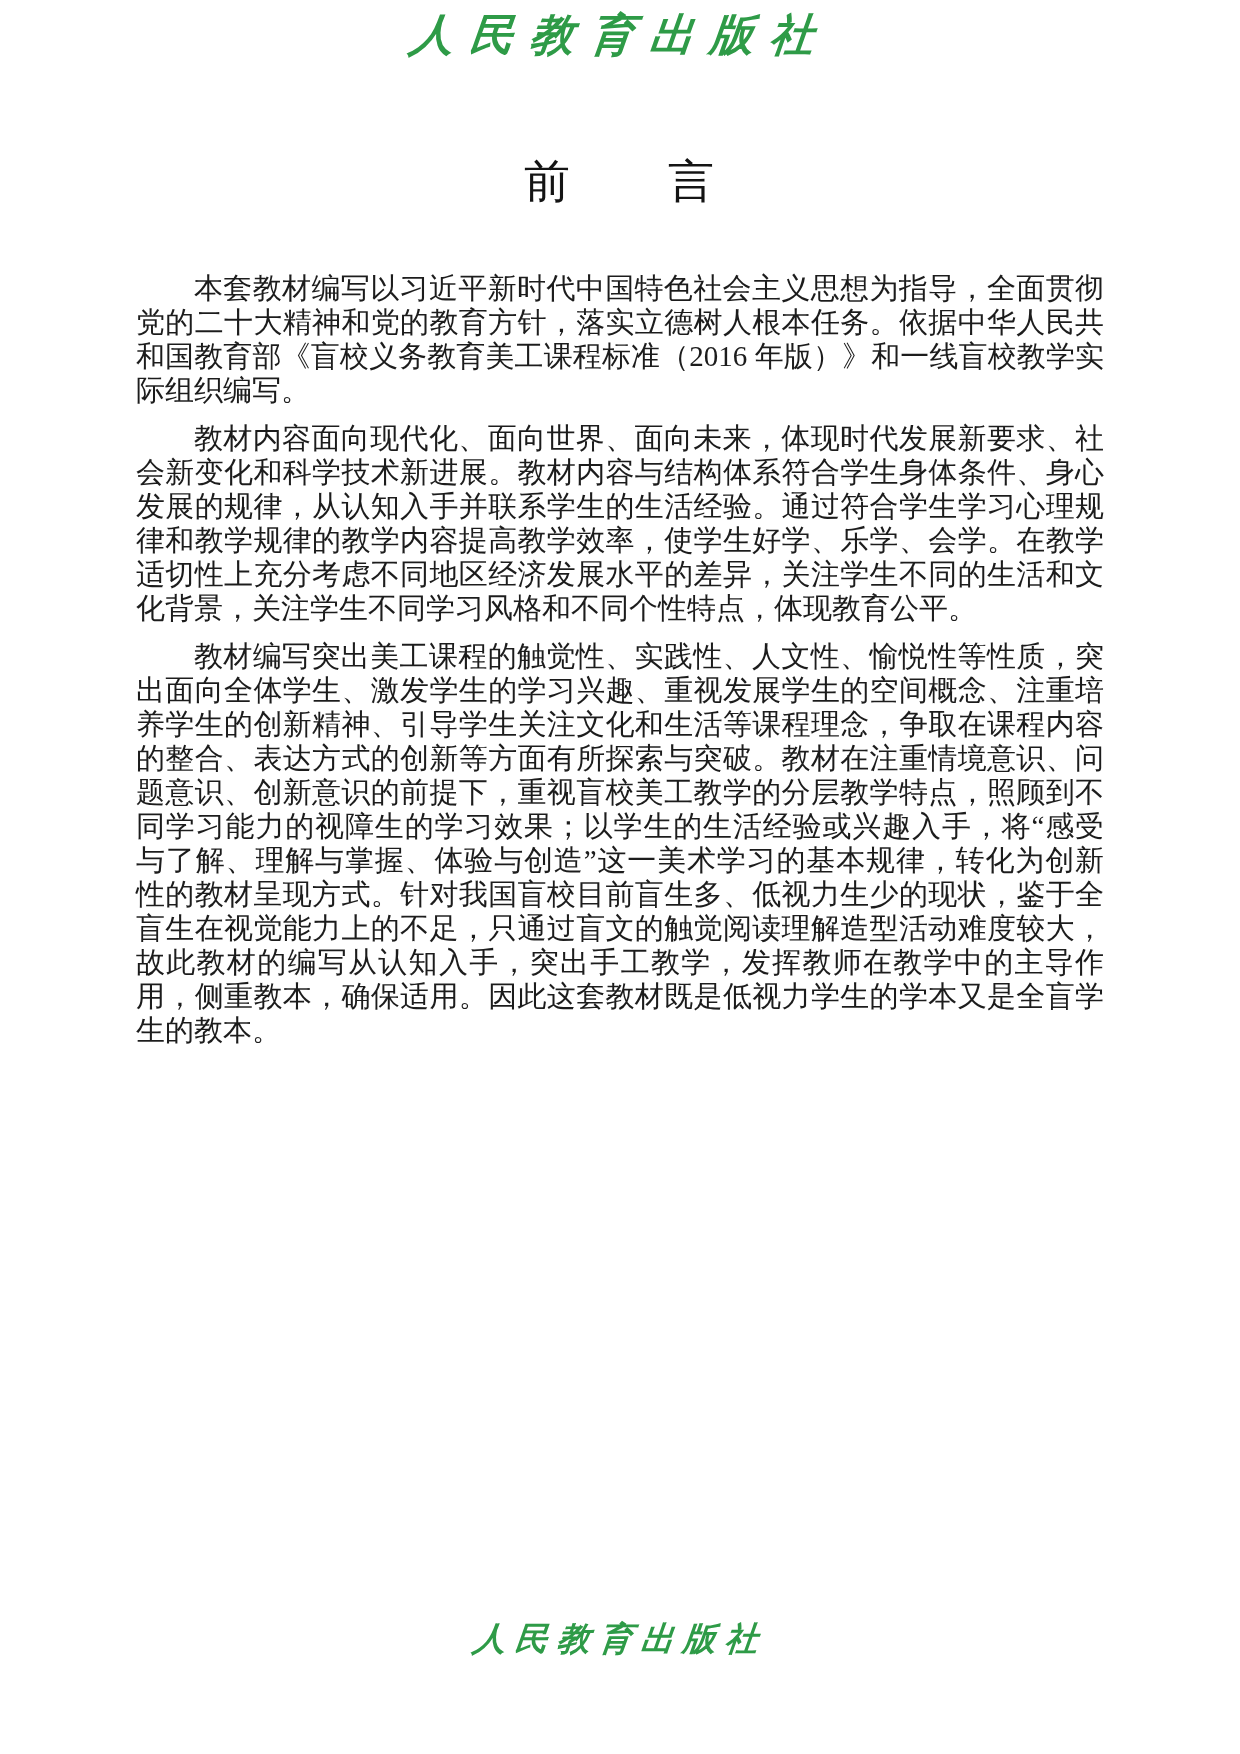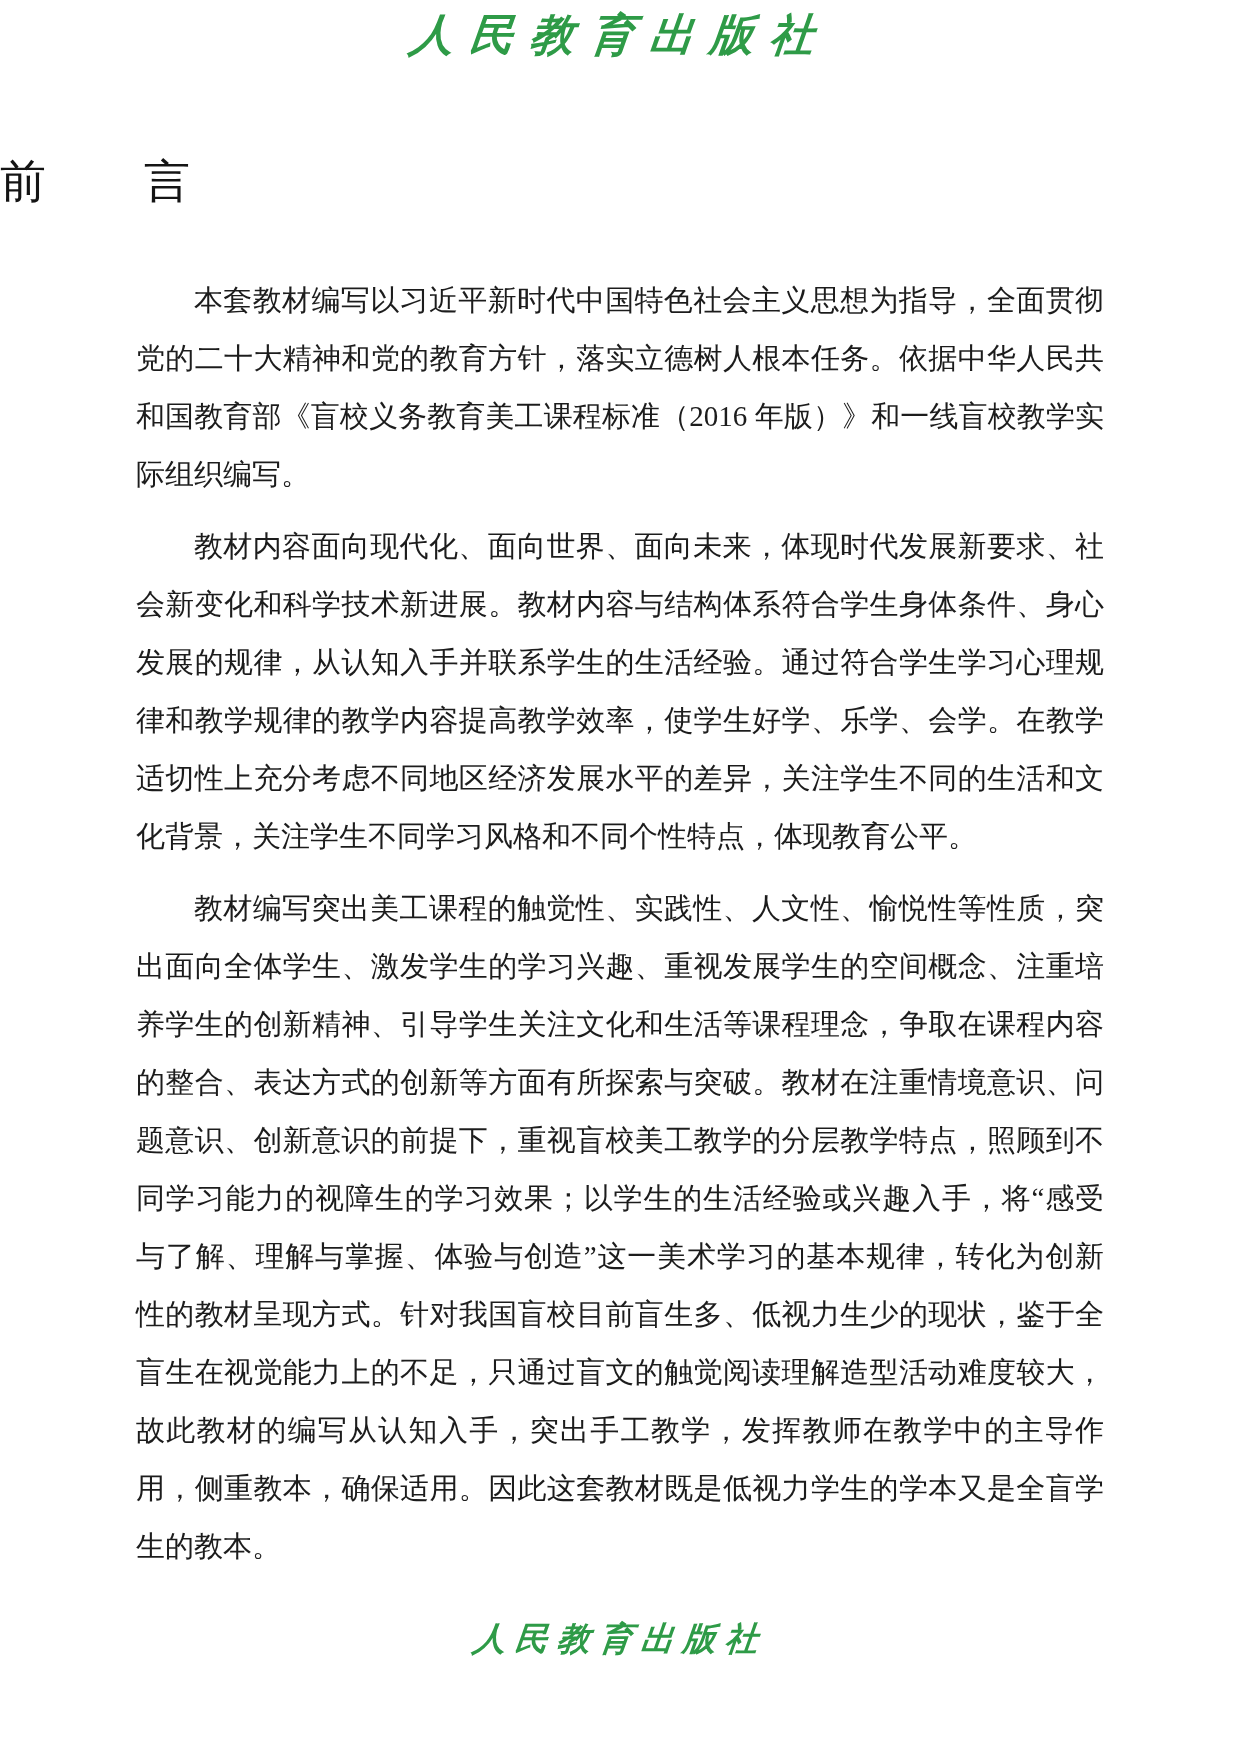--- a/index.html
+++ b/index.html
@@ -42,34 +42,35 @@
   }
   .logo-bottom .logo-text {
     font-size: 33px;
     letter-spacing: 9px;
     display: inline-block;
     transform: skewX(-6deg);
   }
   
   .title {
     margin: 86px 0 0 0;
+    text-align: center;
     font-size: 46px;
     font-weight: 500;
     letter-spacing: 2px;
     color: #141414;
   }
   
   .body-text {
     width: 968px;
     margin: 58px auto 0 auto;
   }
   .body-text p {
     margin: 0 0 14px 0;
     font-size: 29px;
-    line-height: 58px;
+    line-height: 34px;
     text-align: justify;
     text-justify: inter-ideograph;
     text-indent: 2em;
     color: #1c1c1c;
   }
 </style>
 </head>
 <body>
 
 <div class="page">

